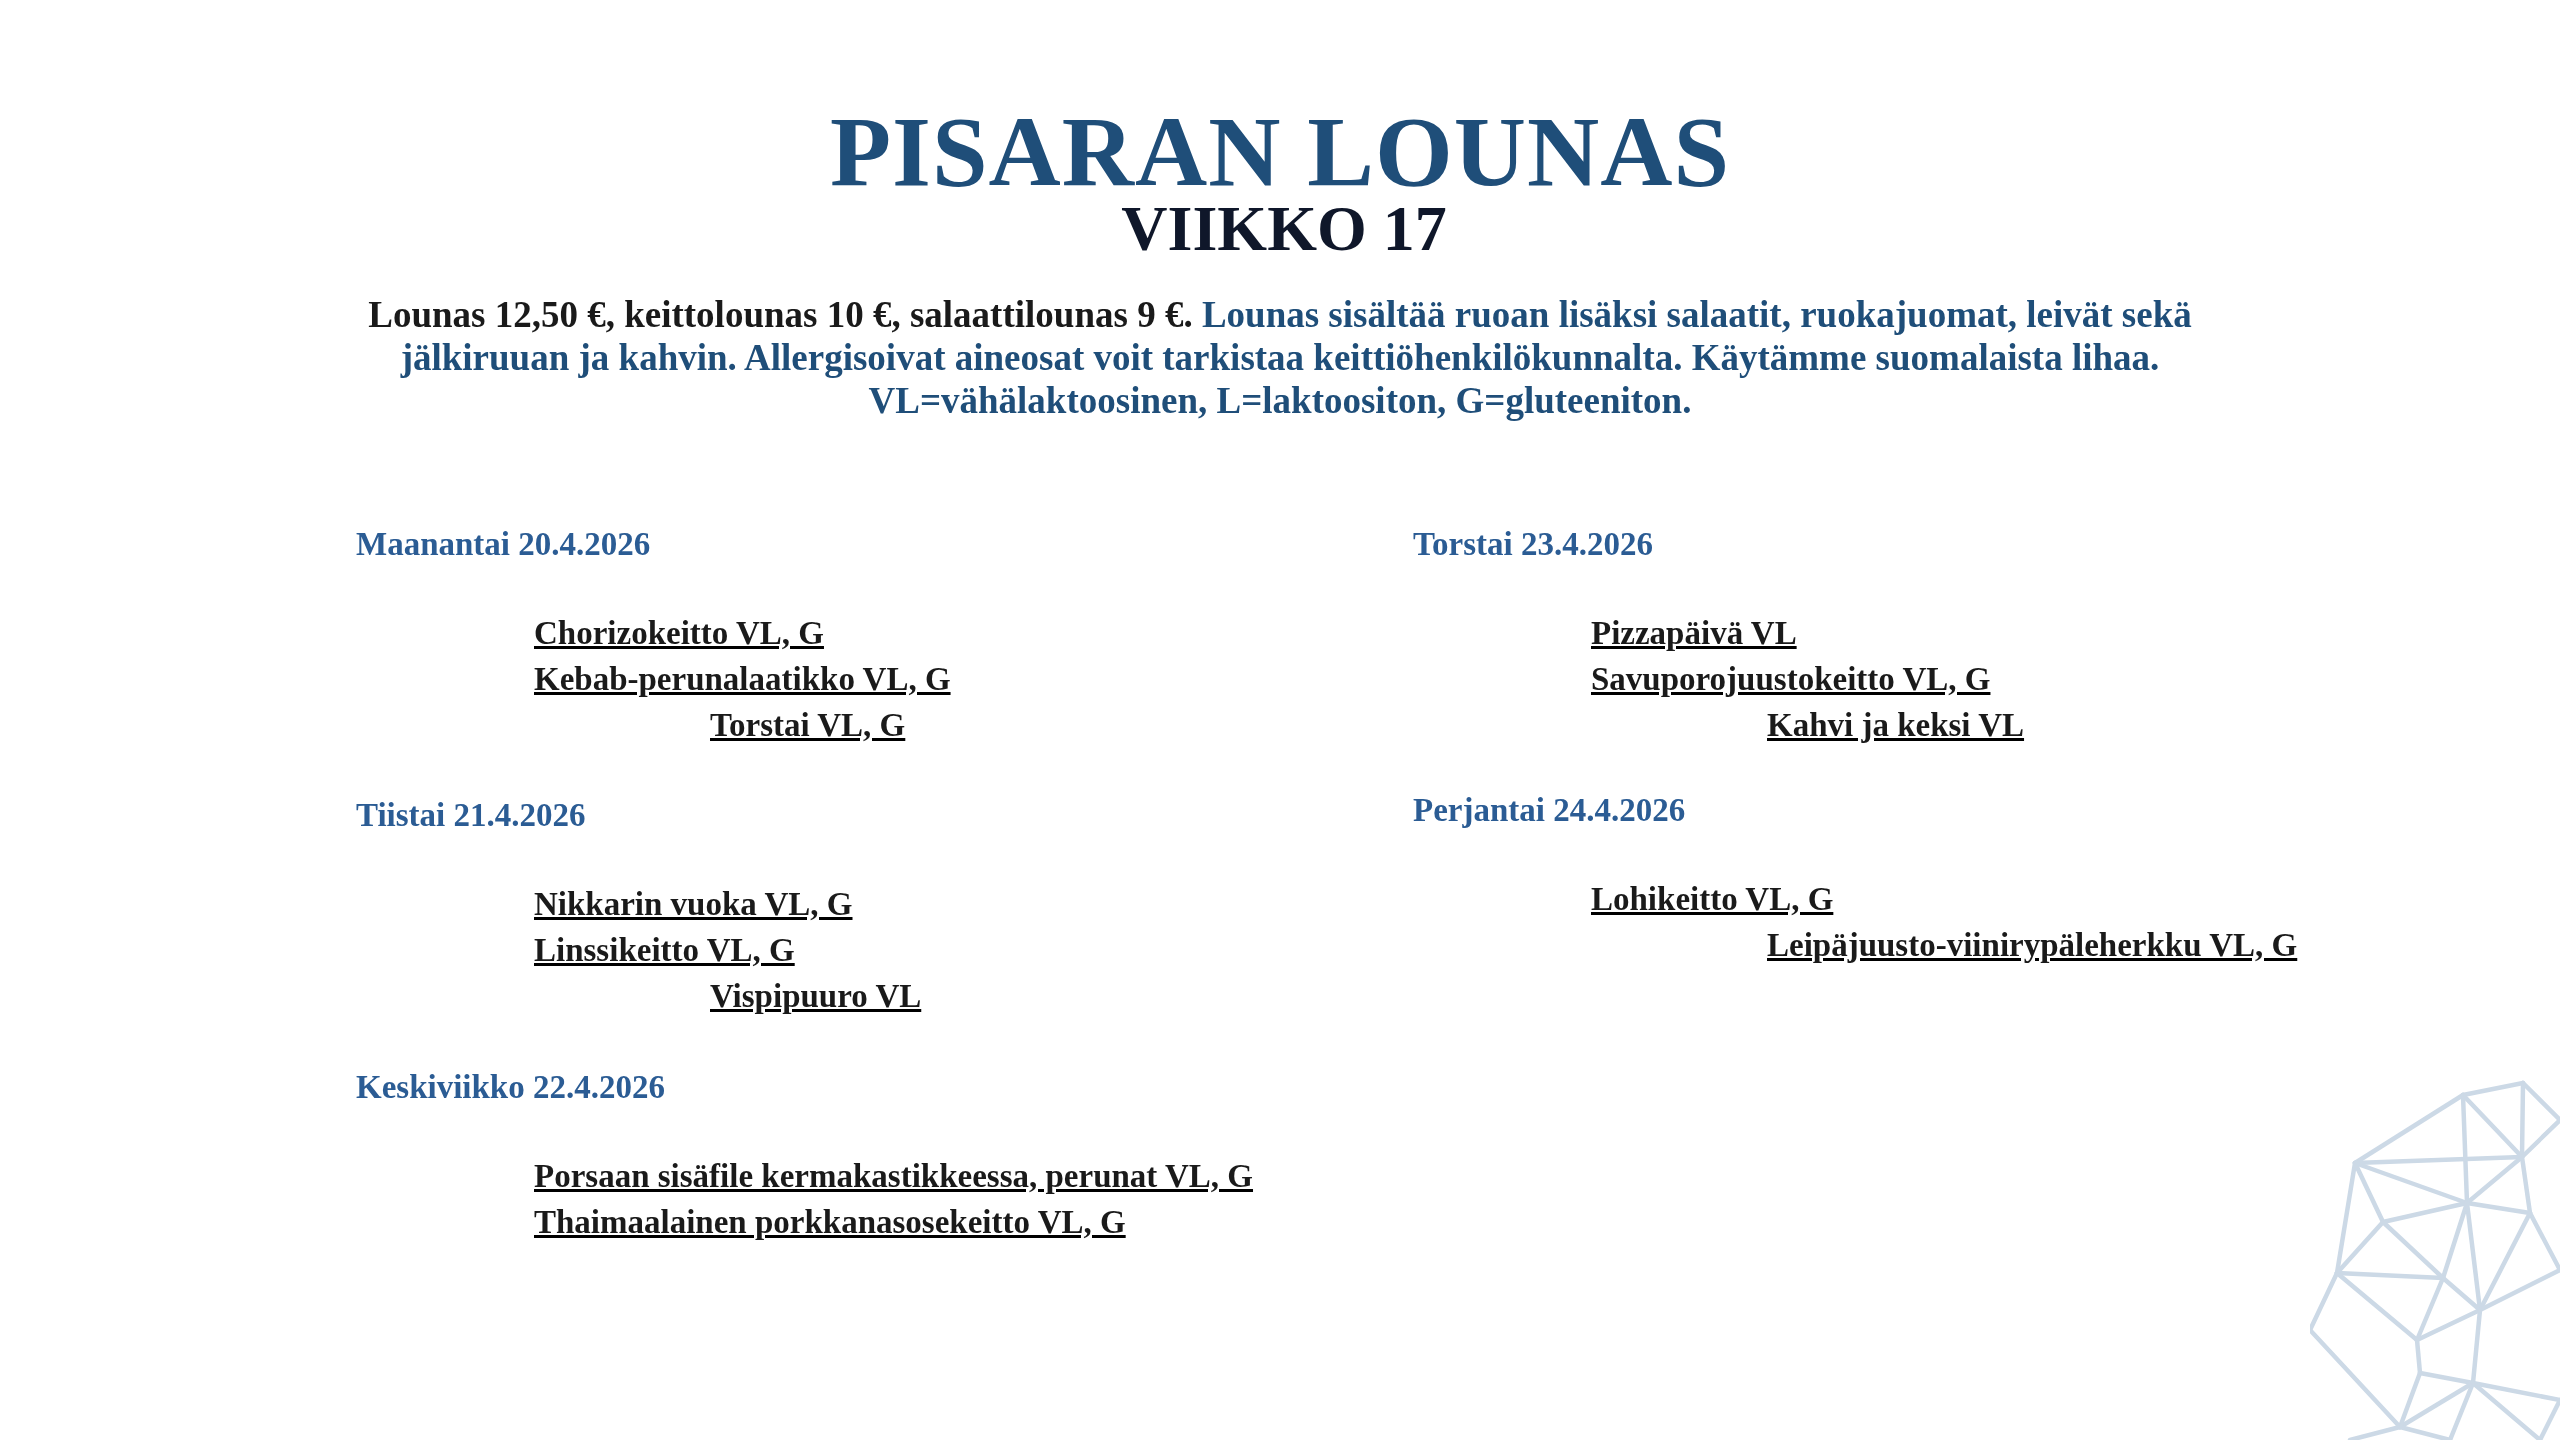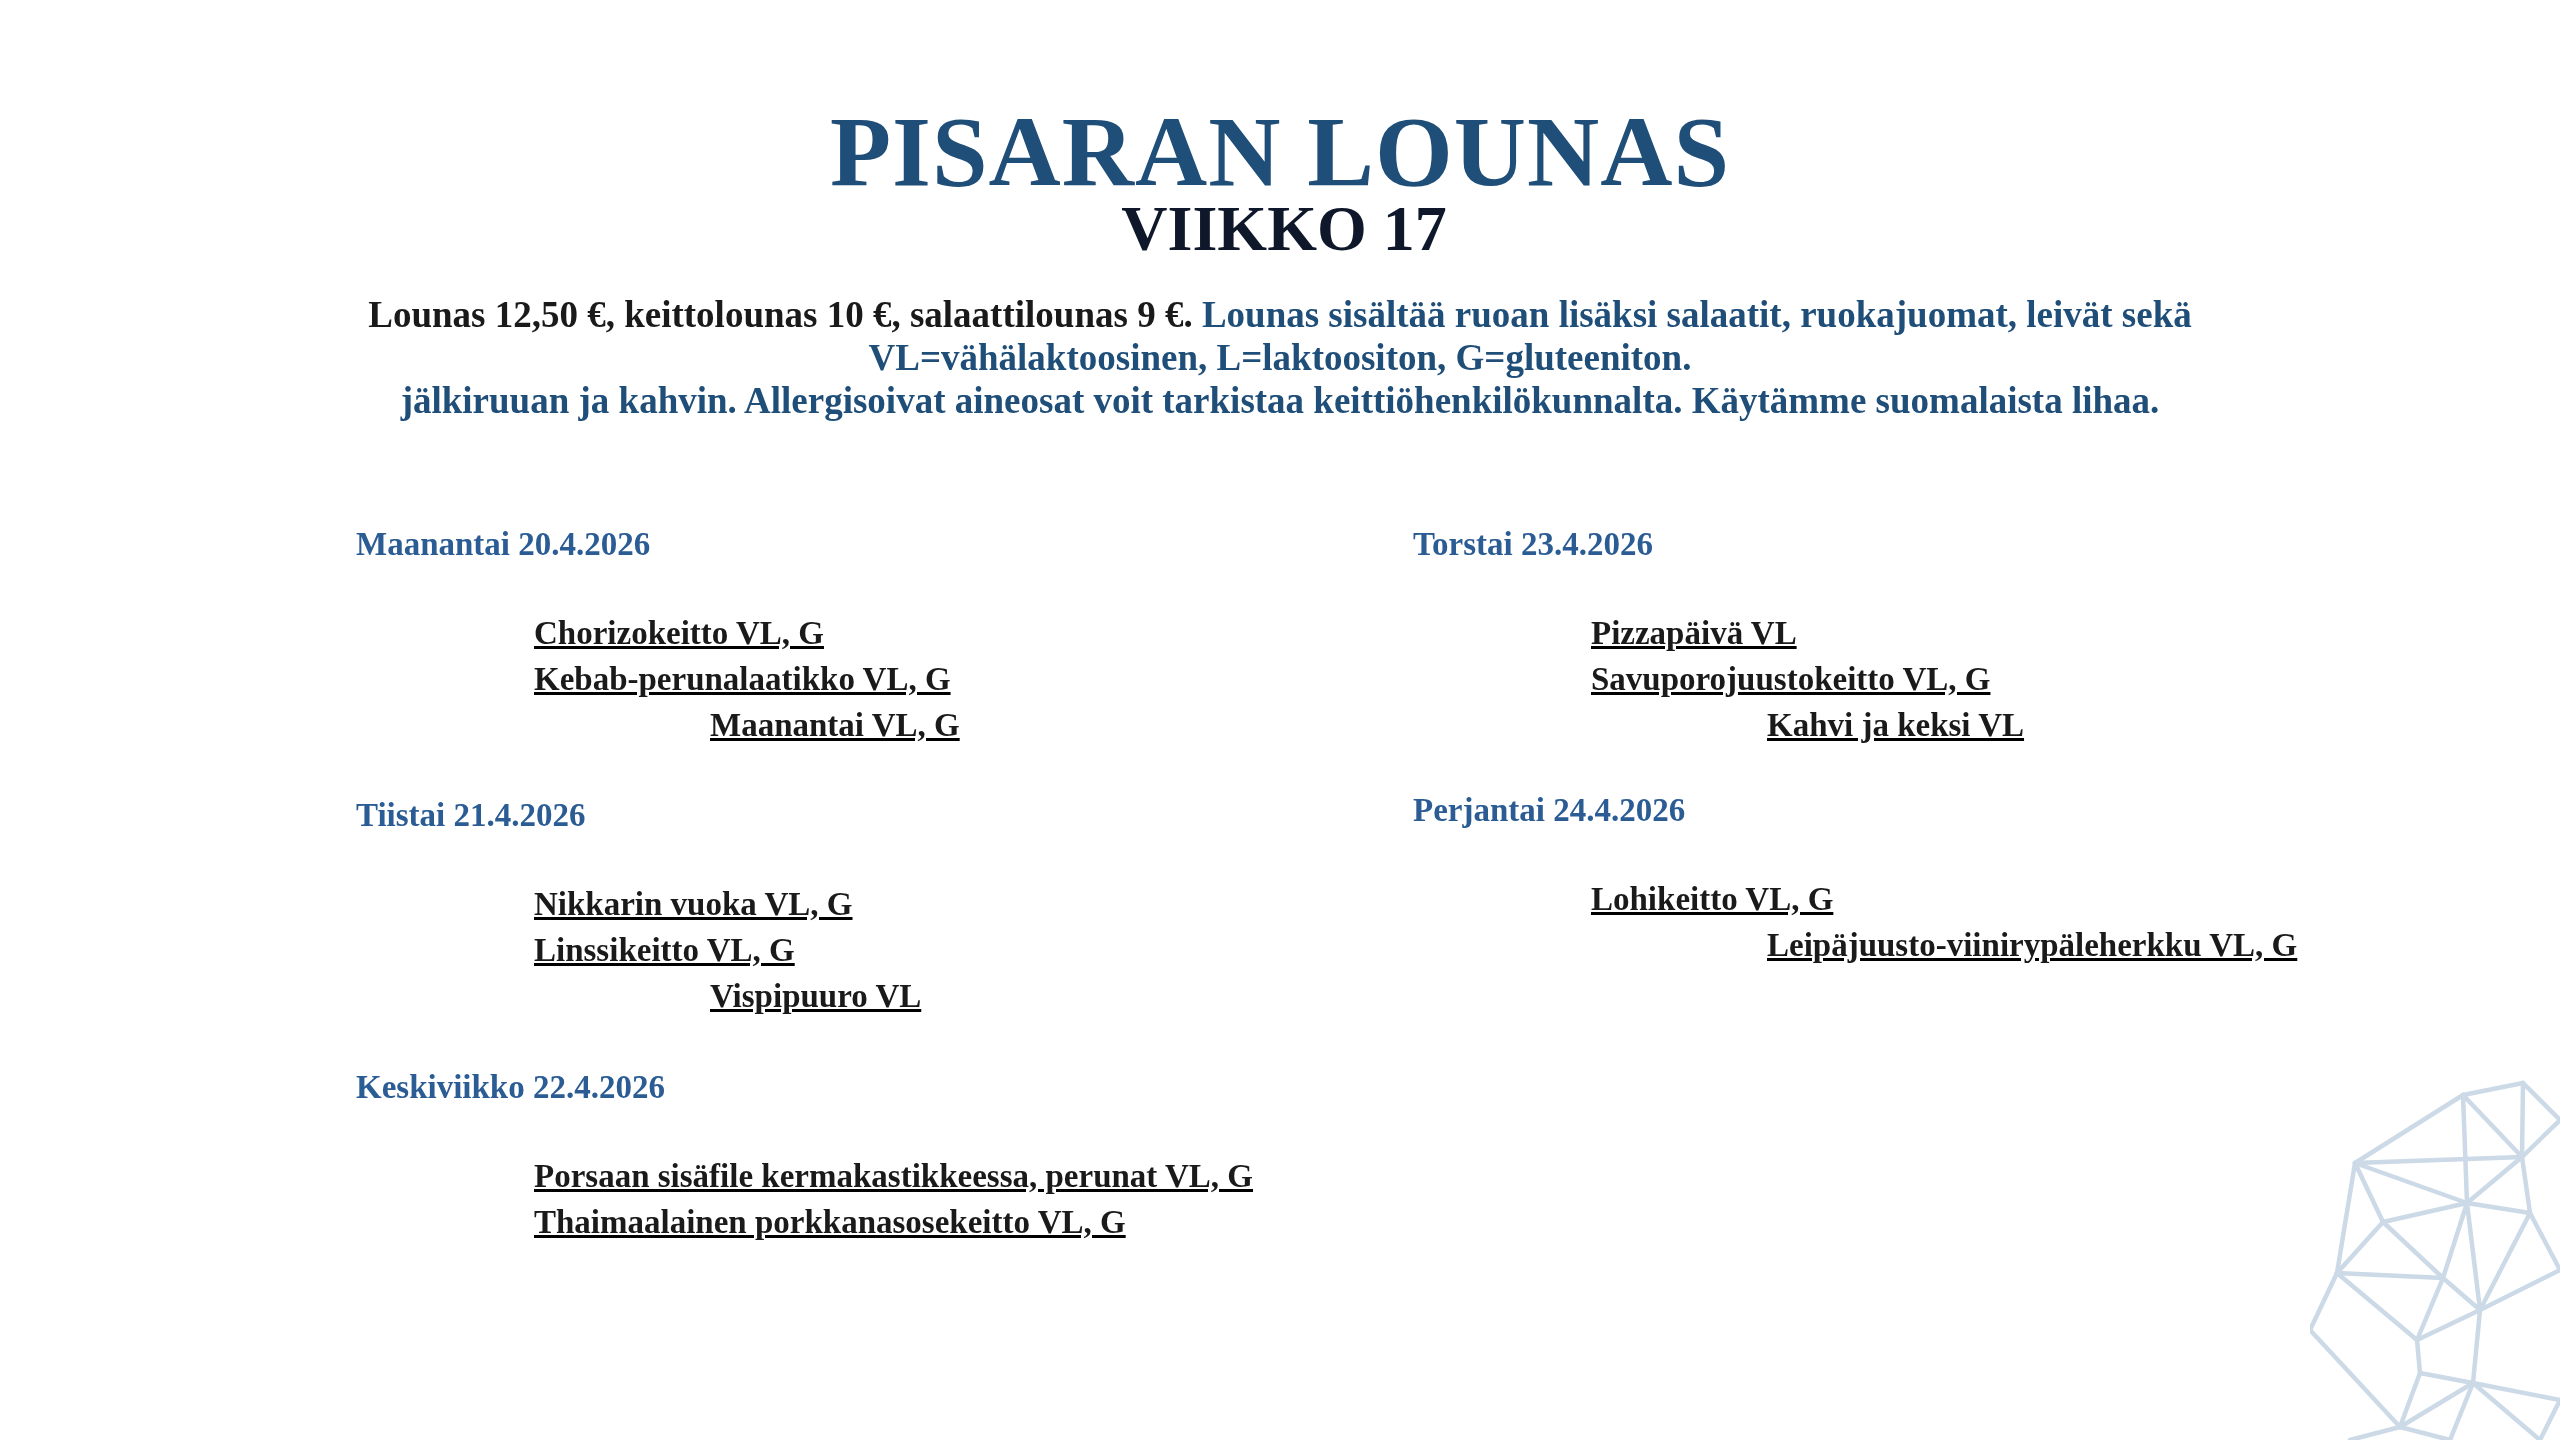--- a/index.html
+++ b/index.html
@@ -108,30 +108,30 @@
 
 <div class="page-title">PISARAN LOUNAS</div>
 
 <div class="week-subtitle">VIIKKO 17</div>
 
 <div class="intro">
   <div>
     <span class="black-text">Lounas 12,50 €, keittolounas 10 €, salaattilounas 9 €.</span>
     <span>Lounas sisältää ruoan lisäksi salaatit, ruokajuomat, leivät sekä</span>
   </div>
+  <div>jälkiruuan ja kahvin. Allergisoivat aineosat voit tarkistaa keittiöhenkilökunnalta. Käytämme suomalaista lihaa.</div>
   <div>VL=vähälaktoosinen, L=laktoositon, G=gluteeniton.</div>
-  <div>jälkiruuan ja kahvin. Allergisoivat aineosat voit tarkistaa keittiöhenkilökunnalta. Käytämme suomalaista lihaa.</div>
 </div>
 
 <div class="day-section day-0">
   <div class="day-header">Maanantai 20.4.2026</div>
   <div class="day-items">
     <div class="menu-item">Chorizokeitto VL, G</div>
     <div class="menu-item">Kebab-perunalaatikko VL, G</div>
-    <div class="menu-item indent">Maanantai VL, G</div>
+    <div class="menu-item indent">Torstai VL, G</div>
   </div>
 </div>
 
 <div class="day-section day-1">
   <div class="day-header">Tiistai 21.4.2026</div>
   <div class="day-items">
     <div class="menu-item">Nikkarin vuoka VL, G</div>
     <div class="menu-item">Linssikeitto VL, G</div>
     <div class="menu-item indent">Vispipuuro VL</div>
   </div>

